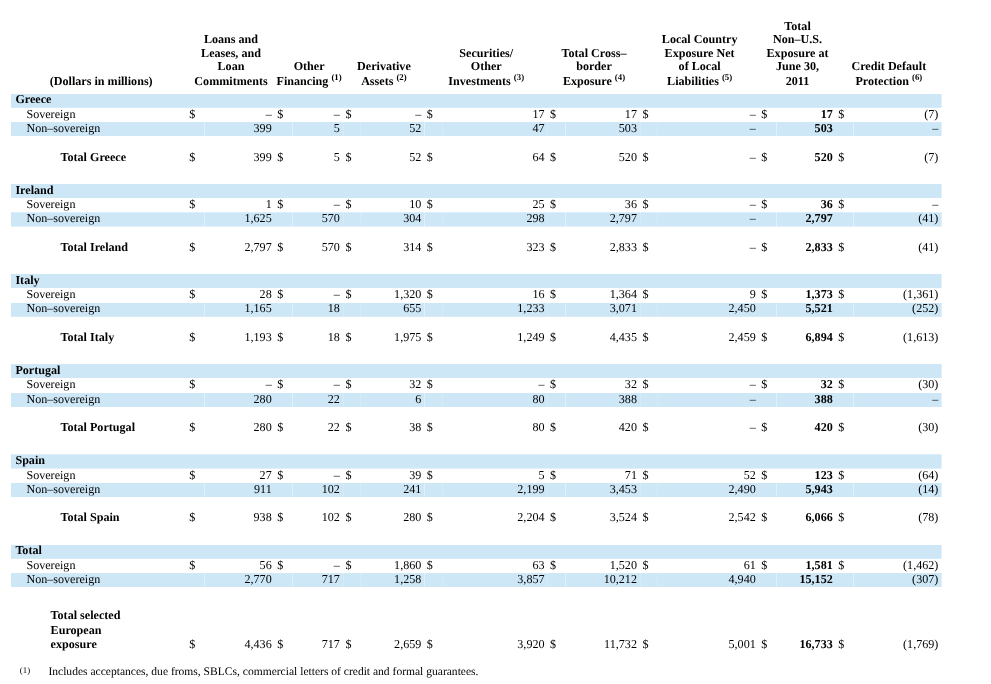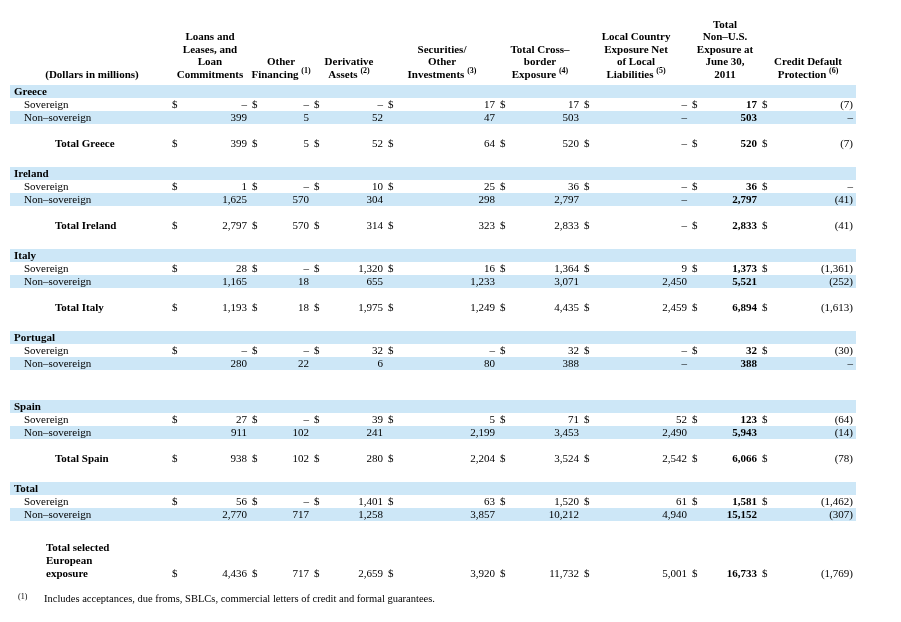--- a/index.html
+++ b/index.html
@@ -334,20 +334,39 @@
           <td class="cur"></td>
           <td class="val">–</td>
           <td class="cur"></td>
           <td class="val b">388</td>
           <td class="cur"></td>
           <td class="val">–</td>
         </tr>
         <tr class="sp1">
           <td colspan="17"></td>
         </tr>
+        <tr class="total">
+          <td class="lbl">Total Portugal</td>
+          <td class="cur">$</td>
+          <td class="val">280</td>
+          <td class="cur">$</td>
+          <td class="val">22</td>
+          <td class="cur">$</td>
+          <td class="val">38</td>
+          <td class="cur">$</td>
+          <td class="val">80</td>
+          <td class="cur">$</td>
+          <td class="val">420</td>
+          <td class="cur">$</td>
+          <td class="val">–</td>
+          <td class="cur">$</td>
+          <td class="val b">420</td>
+          <td class="cur">$</td>
+          <td class="val">(30)</td>
+        </tr>
         <tr class="sp2">
           <td colspan="17"></td>
         </tr>
         <tr class="band">
           <td class="country" colspan="17">Spain</td>
         </tr>
         <tr>
           <td class="lbl">Sovereign</td>
           <td class="cur">$</td>
           <td class="val">27</td>
@@ -413,21 +432,21 @@
         <tr class="band">
           <td class="country" colspan="17">Total</td>
         </tr>
         <tr>
           <td class="lbl">Sovereign</td>
           <td class="cur">$</td>
           <td class="val">56</td>
           <td class="cur">$</td>
           <td class="val">–</td>
           <td class="cur">$</td>
-          <td class="val">1,401</td>
+          <td class="val">1,860</td>
           <td class="cur">$</td>
           <td class="val">63</td>
           <td class="cur">$</td>
           <td class="val">1,520</td>
           <td class="cur">$</td>
           <td class="val">61</td>
           <td class="cur">$</td>
           <td class="val b">1,581</td>
           <td class="cur">$</td>
           <td class="val">(1,462)</td>

